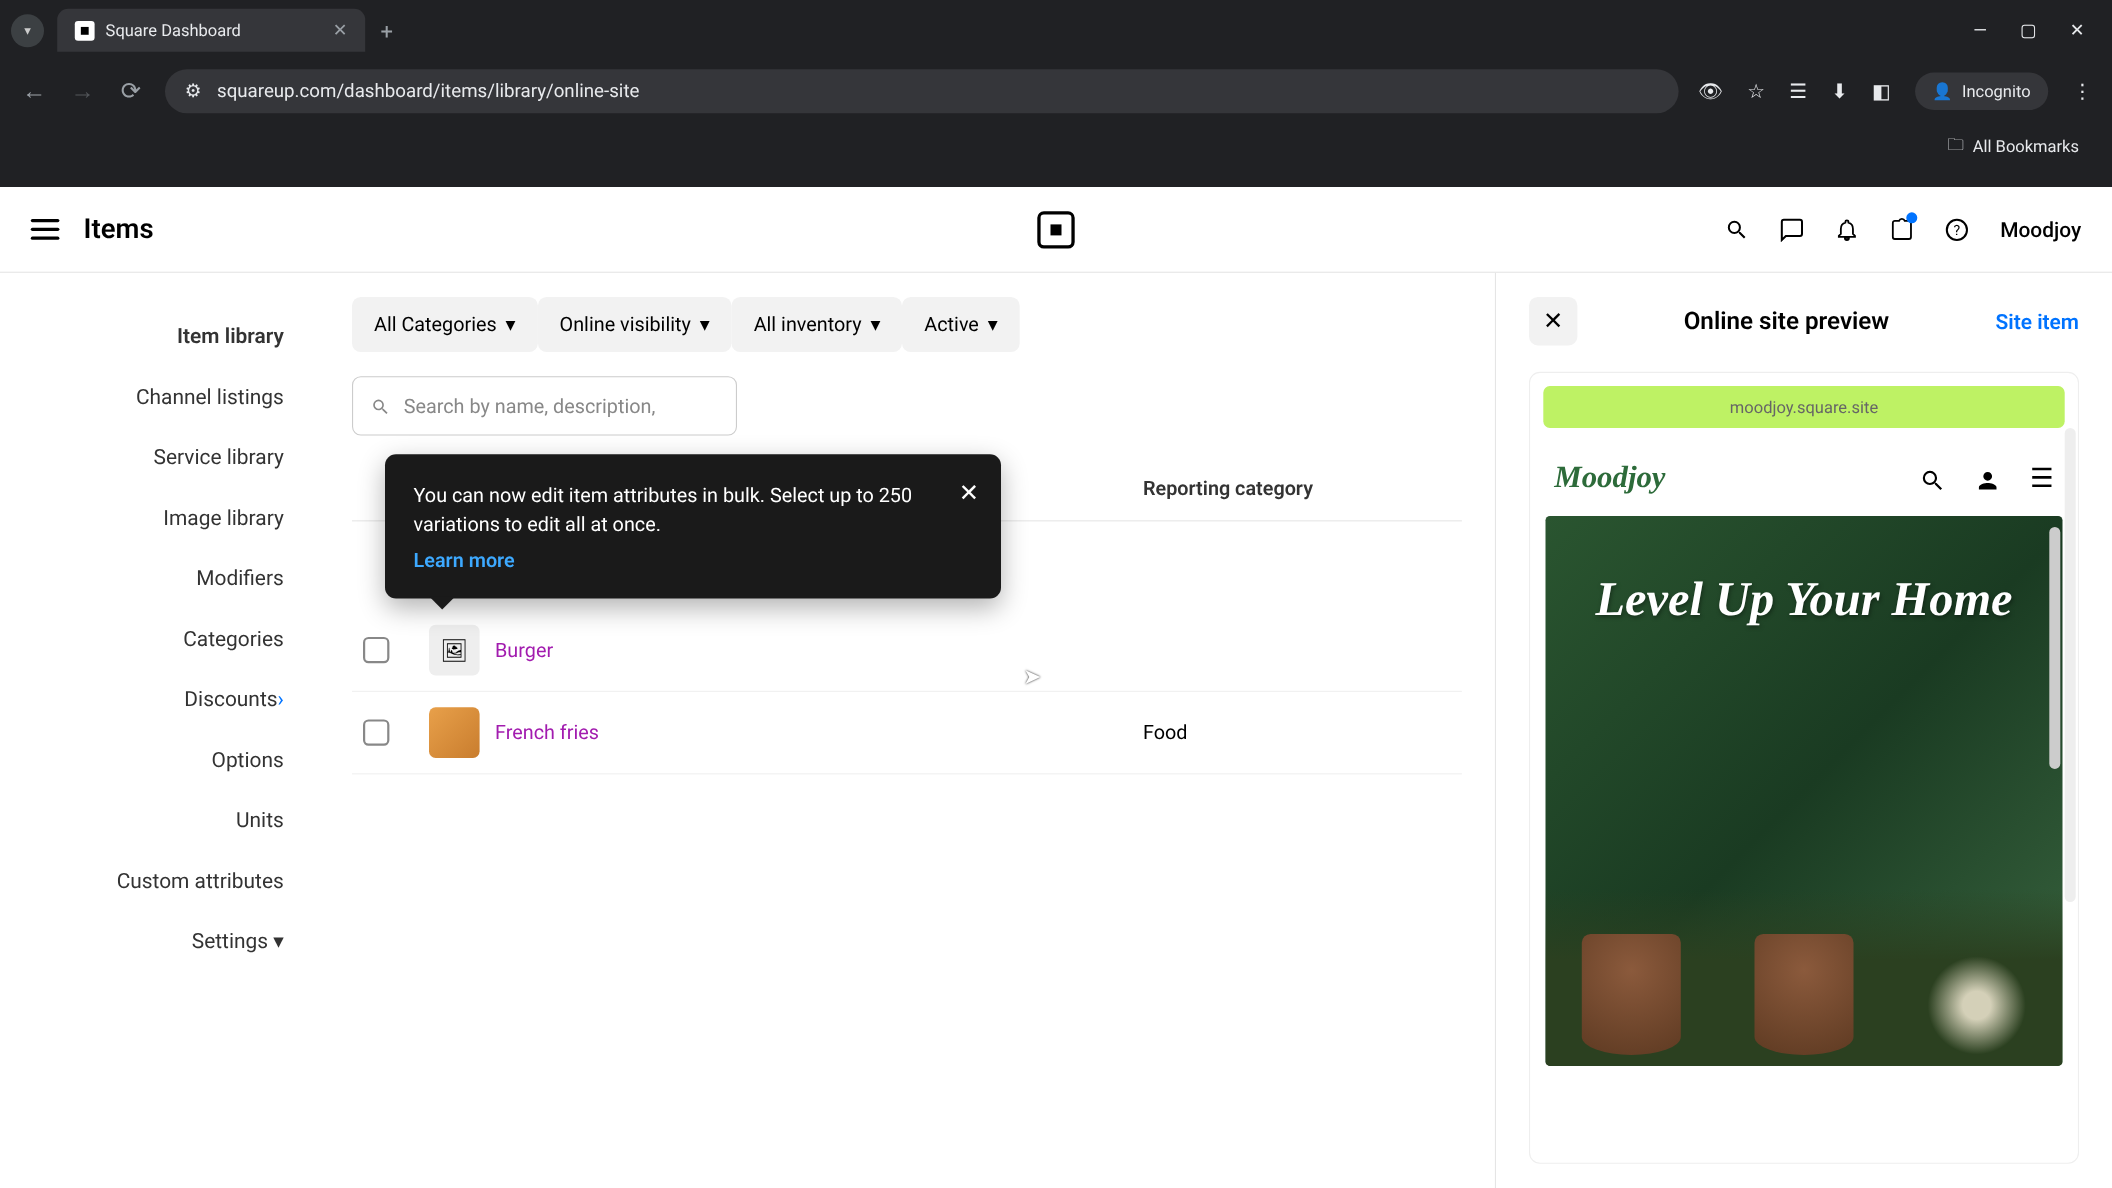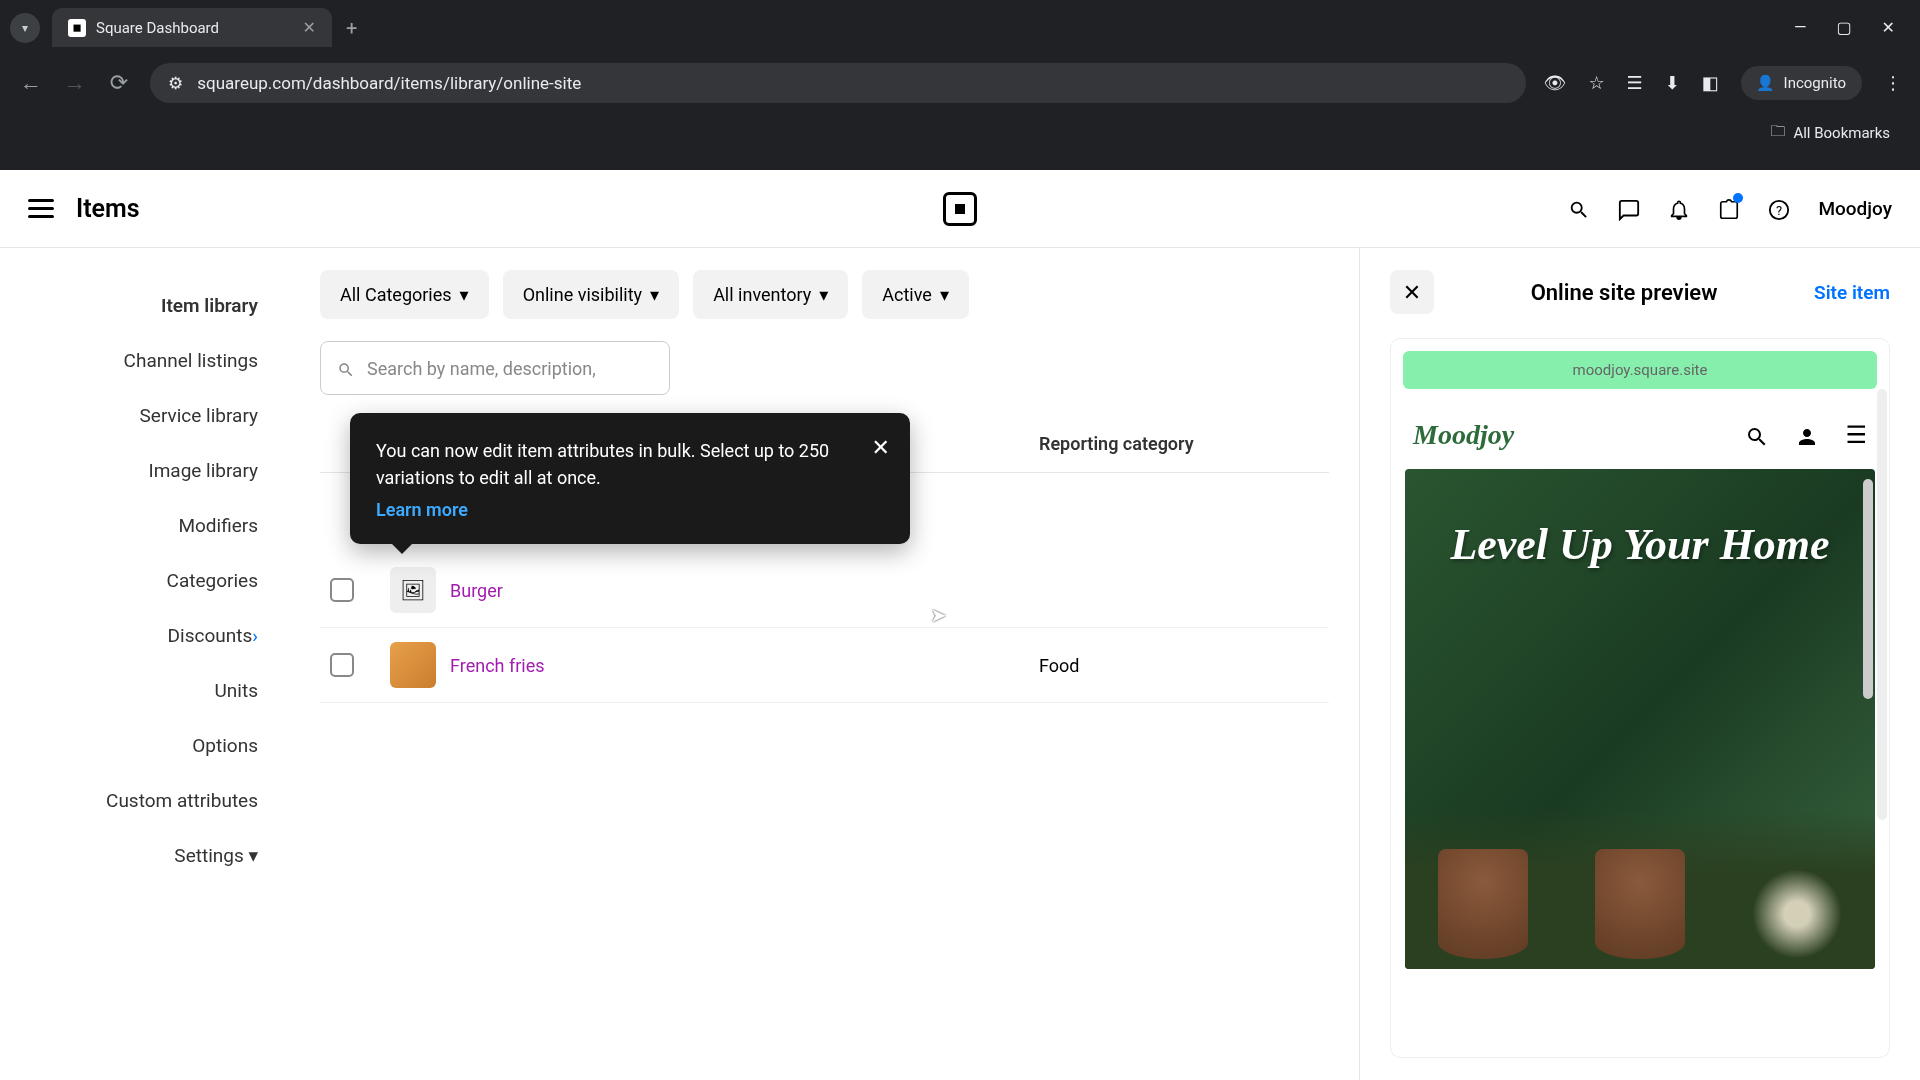--- a/index.html
+++ b/index.html
@@ -28,21 +28,21 @@
 .app-logo::after{content:"";width:10px;height:10px;background:#000}
 .header-right{margin-left:auto;display:flex;align-items:center;gap:28px;font-size:22px}
 .header-icon{cursor:pointer;position:relative}
 .dot-badge{position:absolute;top:-3px;right:-3px;width:10px;height:10px;background:#0073ff;border-radius:50%}
 .user-name{font-size:19px;font-weight:500}
 .app-body{flex:1;display:flex;position:relative}
 .sidebar{width:290px;padding:30px 0}
 .sidebar-item{padding:16px 32px;font-size:19px;color:#333;display:flex;align-items:center;justify-content:flex-end;cursor:pointer}
 .sidebar-item.active{font-weight:600}
 .main{flex:1;padding:22px 30px;position:relative;border-right:1px solid #e5e5e5}
-.filters{display:flex;gap:14px;margin-bottom:22px}
+.filters{display:flex;margin-bottom:22px}
 .filter-chip{background:#f2f2f2;border-radius:8px;padding:14px 20px;font-size:18px;display:flex;align-items:center;gap:8px;cursor:pointer}
 .search-box{width:350px;border:1px solid #ccc;border-radius:8px;height:54px;display:flex;align-items:center;padding:0 16px;gap:12px;font-size:18px;color:#888}
 .table-header{display:flex;padding:18px 10px;border-bottom:1px solid #e5e5e5;margin-top:20px;font-size:18px;font-weight:600;color:#333}
 .col-check{width:60px}
 .col-img{width:60px}
 .col-name{flex:1}
 .col-cat{width:280px}
 .table-row{display:flex;align-items:center;padding:14px 10px;border-bottom:1px solid #f0f0f0;font-size:18px}
 .checkbox{width:24px;height:24px;border:2px solid #888;border-radius:5px}
 .thumb{width:46px;height:46px;background:#eee;border-radius:6px;display:flex;align-items:center;justify-content:center;font-size:20px}
@@ -53,21 +53,21 @@
 .tooltip-close{position:absolute;top:22px;right:20px;font-size:22px;color:#fff;cursor:pointer}
 .tooltip-link{color:#3da9ff;font-size:18px;font-weight:600;margin-top:8px;display:inline-block;cursor:pointer}
 .tooltip::after{content:"";position:absolute;bottom:-10px;left:40px;border:12px solid transparent;border-top-color:#1a1a1a;border-bottom:none}
 .cursor{position:absolute;top:190px;left:580px;font-size:20px;z-index:11;color:#fff;text-shadow:0 0 2px #000}
 .preview-panel{width:560px;padding:22px 30px;display:flex;flex-direction:column}
 .preview-header{display:flex;align-items:center;gap:20px;margin-bottom:24px}
 .preview-close{width:44px;height:44px;background:#f2f2f2;border-radius:8px;display:flex;align-items:center;justify-content:center;font-size:22px;cursor:pointer}
 .preview-title{font-size:22px;font-weight:600;flex:1;text-align:center}
 .site-setup{color:#0073ff;font-size:19px;font-weight:600;cursor:pointer}
 .preview-frame{flex:1;background:#fff;border:1px solid #eee;border-radius:10px;overflow:hidden;position:relative}
-.preview-url{background:#86efac;text-align:center;padding:10px;font-size:15px;color:#666;margin:12px;border-radius:6px}
+.preview-url{background:#bef264;text-align:center;padding:10px;font-size:15px;color:#666;margin:12px;border-radius:6px}
 .preview-site{padding:0 14px;height:100%;overflow-y:auto}
 .site-header{display:flex;align-items:center;justify-content:space-between;padding:18px 8px}
 .site-logo{font-family:Georgia,serif;font-style:italic;font-weight:700;font-size:28px;color:#2d6b3a}
 .site-icons{display:flex;gap:26px;font-size:24px}
 .hero{background:linear-gradient(135deg,#2a5530 0%,#1a3b22 50%,#3a6640 100%);border-radius:4px;padding:50px 24px 30px;text-align:center;color:#fff;min-height:500px;position:relative;overflow:hidden}
 .hero-title{font-family:Georgia,serif;font-style:italic;font-weight:700;font-size:44px;line-height:1.2;text-shadow:1px 2px 4px rgba(0,0,0,.4);margin-bottom:28px}
 .hero-btn{background:#fff;color:#000;border:none;border-radius:10px;padding:20px 40px;font-size:21px;font-weight:600;width:90%;cursor:pointer}
 .hero-plants{position:absolute;bottom:0;left:0;right:0;height:160px;background:linear-gradient(transparent,#2b4020 40%);display:flex;align-items:flex-end;justify-content:space-around;padding-bottom:10px}
 .plant{width:90px;height:110px;background:radial-gradient(circle at 50% 30%,#8b5a3c,#5e3a22);border-radius:8px 8px 50% 50%/8px 8px 15% 15%}
 .plant.wispy{background:radial-gradient(circle,#d4d0b8 20%,transparent 70%);border-radius:50%;height:90px}
@@ -168,24 +168,24 @@
           <span>Modifiers</span>
         </div>
       <div class="sidebar-item">
           <span>Categories</span>
         </div>
       <div class="sidebar-item">
           <span>Discounts</span>
           <span style="color:#0073ff">›</span>
         </div>
       <div class="sidebar-item">
+          <span>Options</span>
+        </div>
+      <div class="sidebar-item">
           <span>Units</span>
-        </div>
-      <div class="sidebar-item">
-          <span>Options</span>
         </div>
       <div class="sidebar-item">
           <span>Custom attributes</span>
         </div>
       <div class="sidebar-item">
           <span><span>Settings</span> <span>▾</span></span>
         </div>
     </div>
 
     <div class="main">

